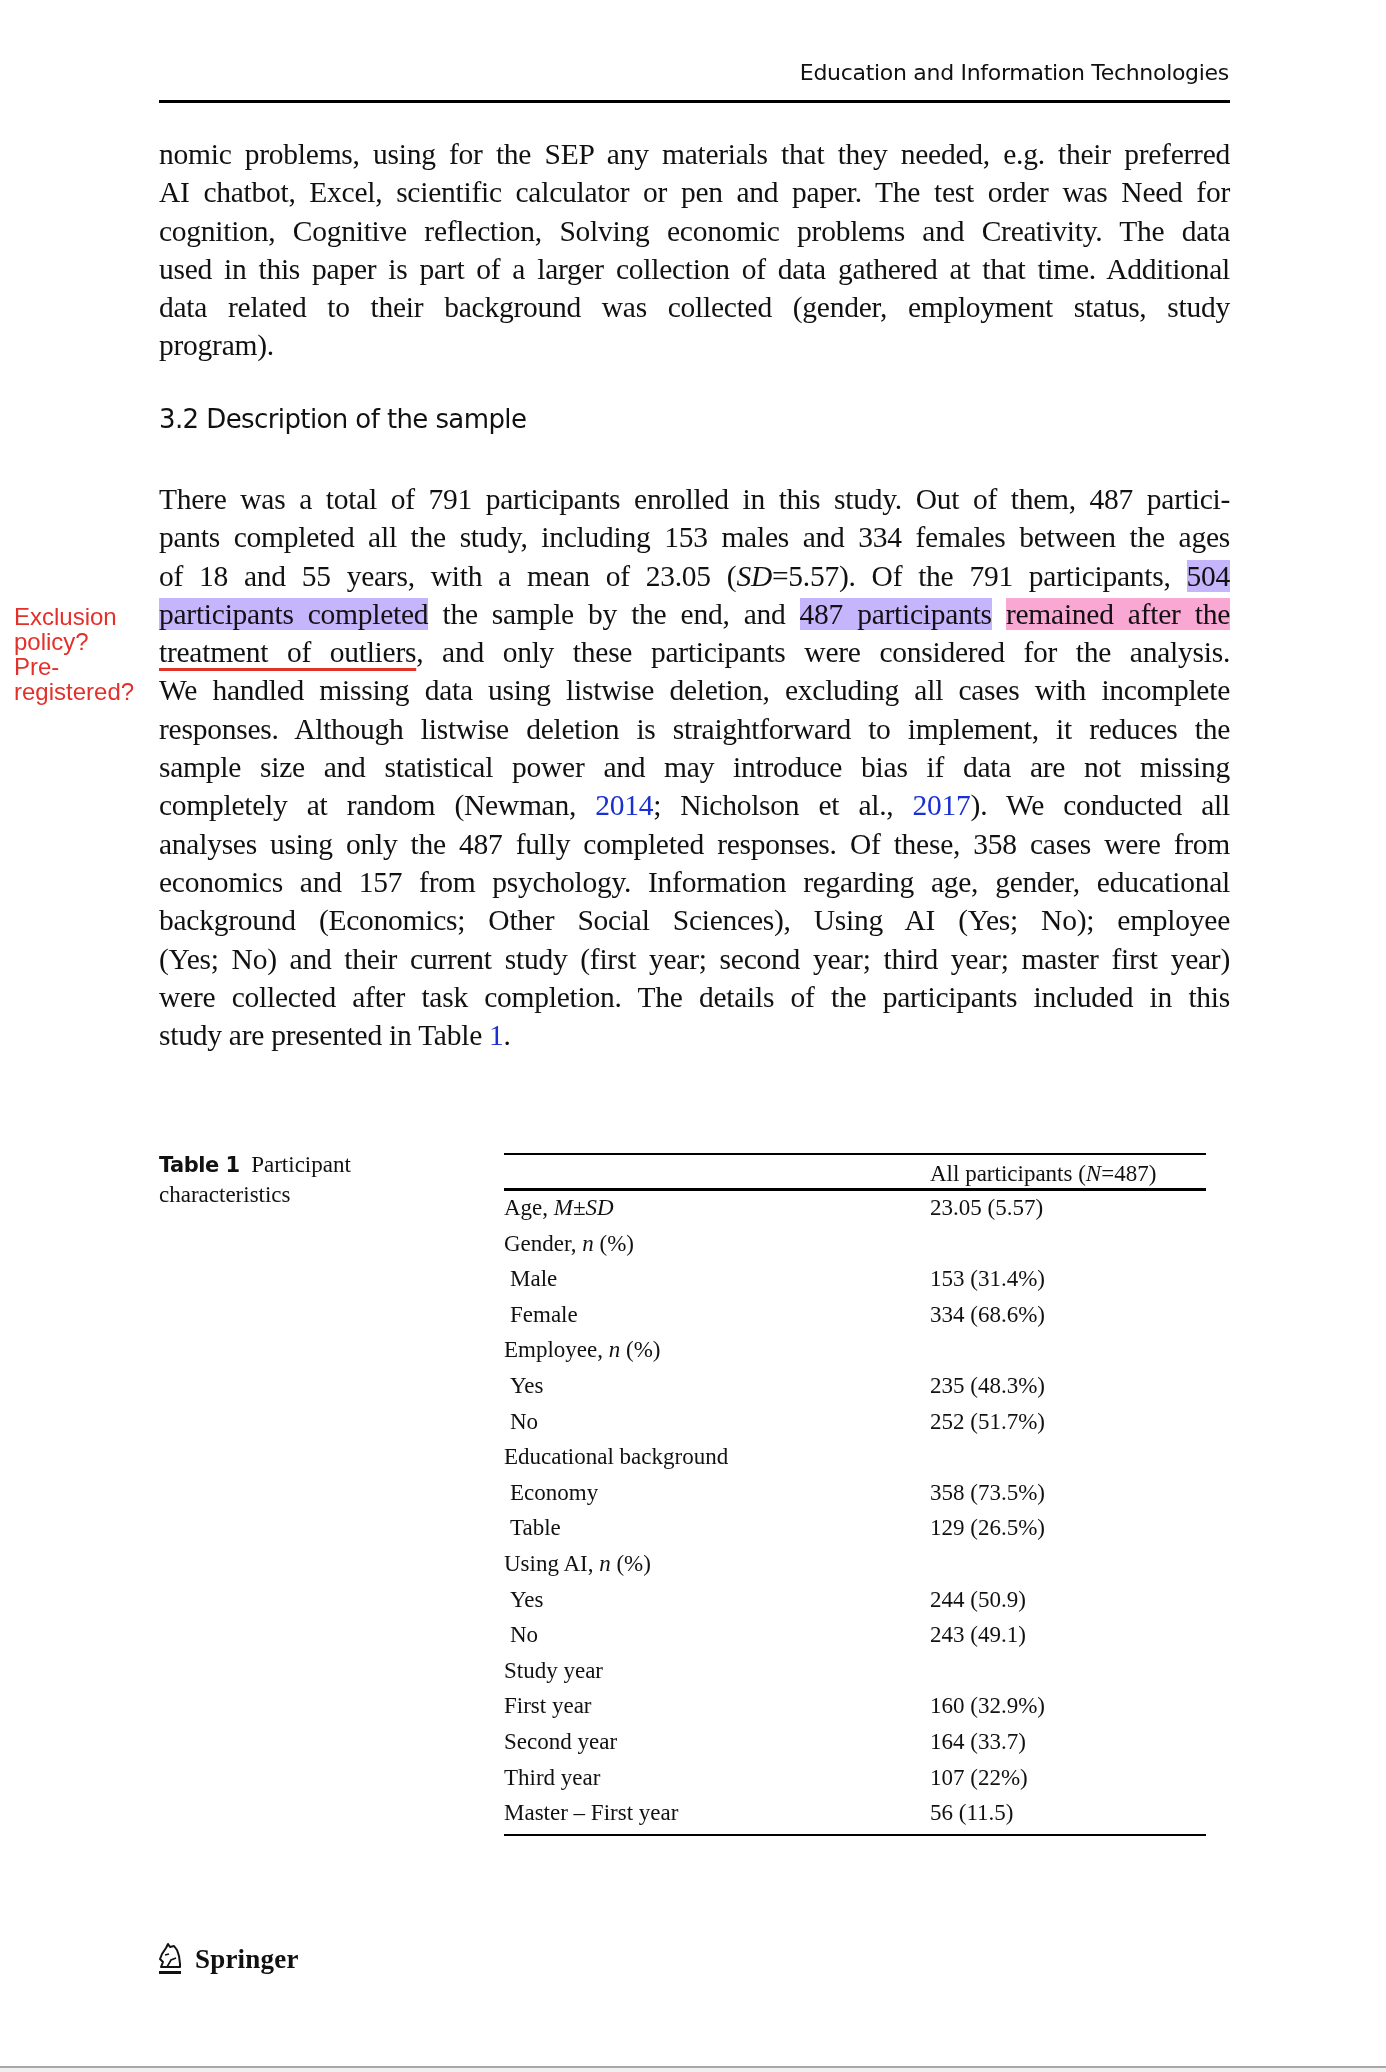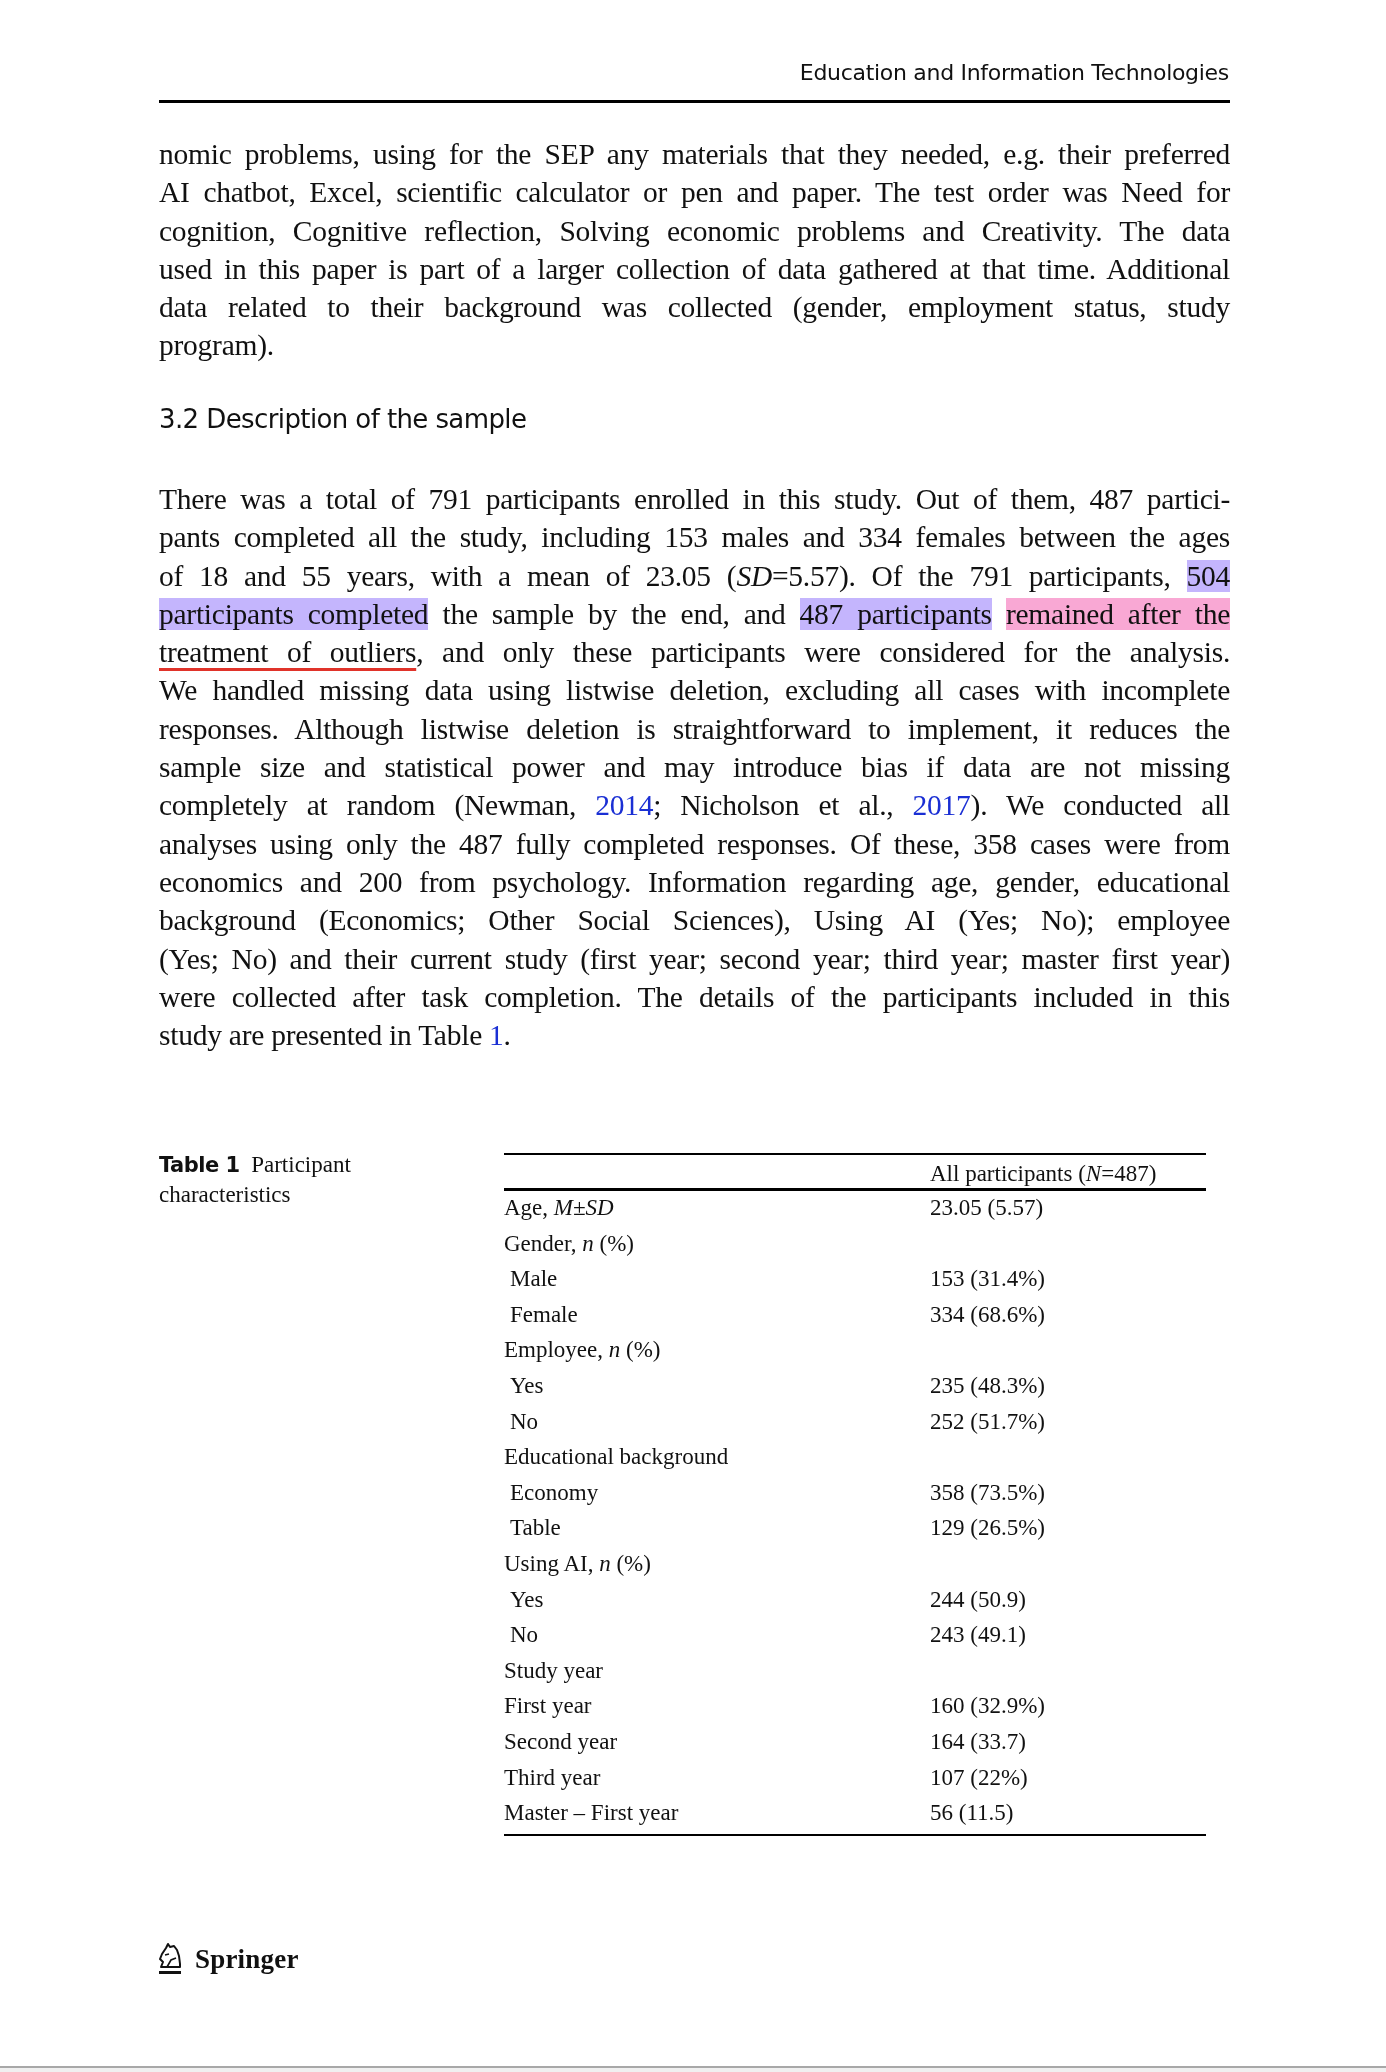--- a/index.html
+++ b/index.html
@@ -52,33 +52,39 @@
     <span class="line">nomic problems, using for the SEP any materials that they needed, e.g. their preferred</span>
     <span class="line">AI chatbot, Excel, scientific calculator or pen and paper. The test order was Need for</span>
     <span class="line">cognition, Cognitive reflection, Solving economic problems and Creativity. The data</span>
     <span class="line">used in this paper is part of a larger collection of data gathered at that time. Additional</span>
     <span class="line">data related to their background was collected (gender, employment status, study</span>
     <span class="line last">program).</span>
   </div>
 
   <div class="section-head">3.2  Description of the sample</div>
 
+  <div class="margin-note">
+    <div>Exclusion</div>
+    <div>policy?</div>
+    <div>Pre-</div>
+    <div>registered?</div>
+  </div>
 
   <div class="para" style="top:480px;">
     <span class="line">There was a total of 791 participants enrolled in this study. Out of them, 487 partici-</span>
     <span class="line">pants completed all the study, including 153 males and 334 females between the ages</span>
     <span class="line"><span>of 18 and 55 years, with a mean of 23.05 (</span><i>SD</i><span>=5.57). Of the 791 participants,</span> <span class="hl-green">504</span></span>
     <span class="line"><span class="hl-green">participants completed</span><span> the sample by the end, and </span><span class="hl-green">487 participants</span> <span class="hl-yellow">remained after the</span></span>
     <span class="line"><span class="ul-red">treatment of outliers</span><span>, and only these participants were considered for the analysis.</span></span>
     <span class="line">We handled missing data using listwise deletion, excluding all cases with incomplete</span>
     <span class="line">responses. Although listwise deletion is straightforward to implement, it reduces the</span>
     <span class="line">sample size and statistical power and may introduce bias if data are not missing</span>
     <span class="line"><span>completely at random (Newman, </span><span class="link">2014</span><span>; Nicholson et al., </span><span class="link">2017</span><span>). We conducted all</span></span>
     <span class="line">analyses using only the 487 fully completed responses. Of these, 358 cases were from</span>
-    <span class="line">economics and 200 from psychology. Information regarding age, gender, educational</span>
+    <span class="line">economics and 157 from psychology. Information regarding age, gender, educational</span>
     <span class="line">background (Economics; Other Social Sciences), Using AI (Yes; No); employee</span>
     <span class="line">(Yes; No) and their current study (first year; second year; third year; master first year)</span>
     <span class="line">were collected after task completion. The details of the participants included in this</span>
     <span class="line last"><span>study are presented in Table </span><span class="link">1</span><span>.</span></span>
   </div>
 
   <div class="tbl-caption">
     <span class="lbl">Table 1</span>&nbsp; <span>Participant characteristics</span>
   </div>
 

